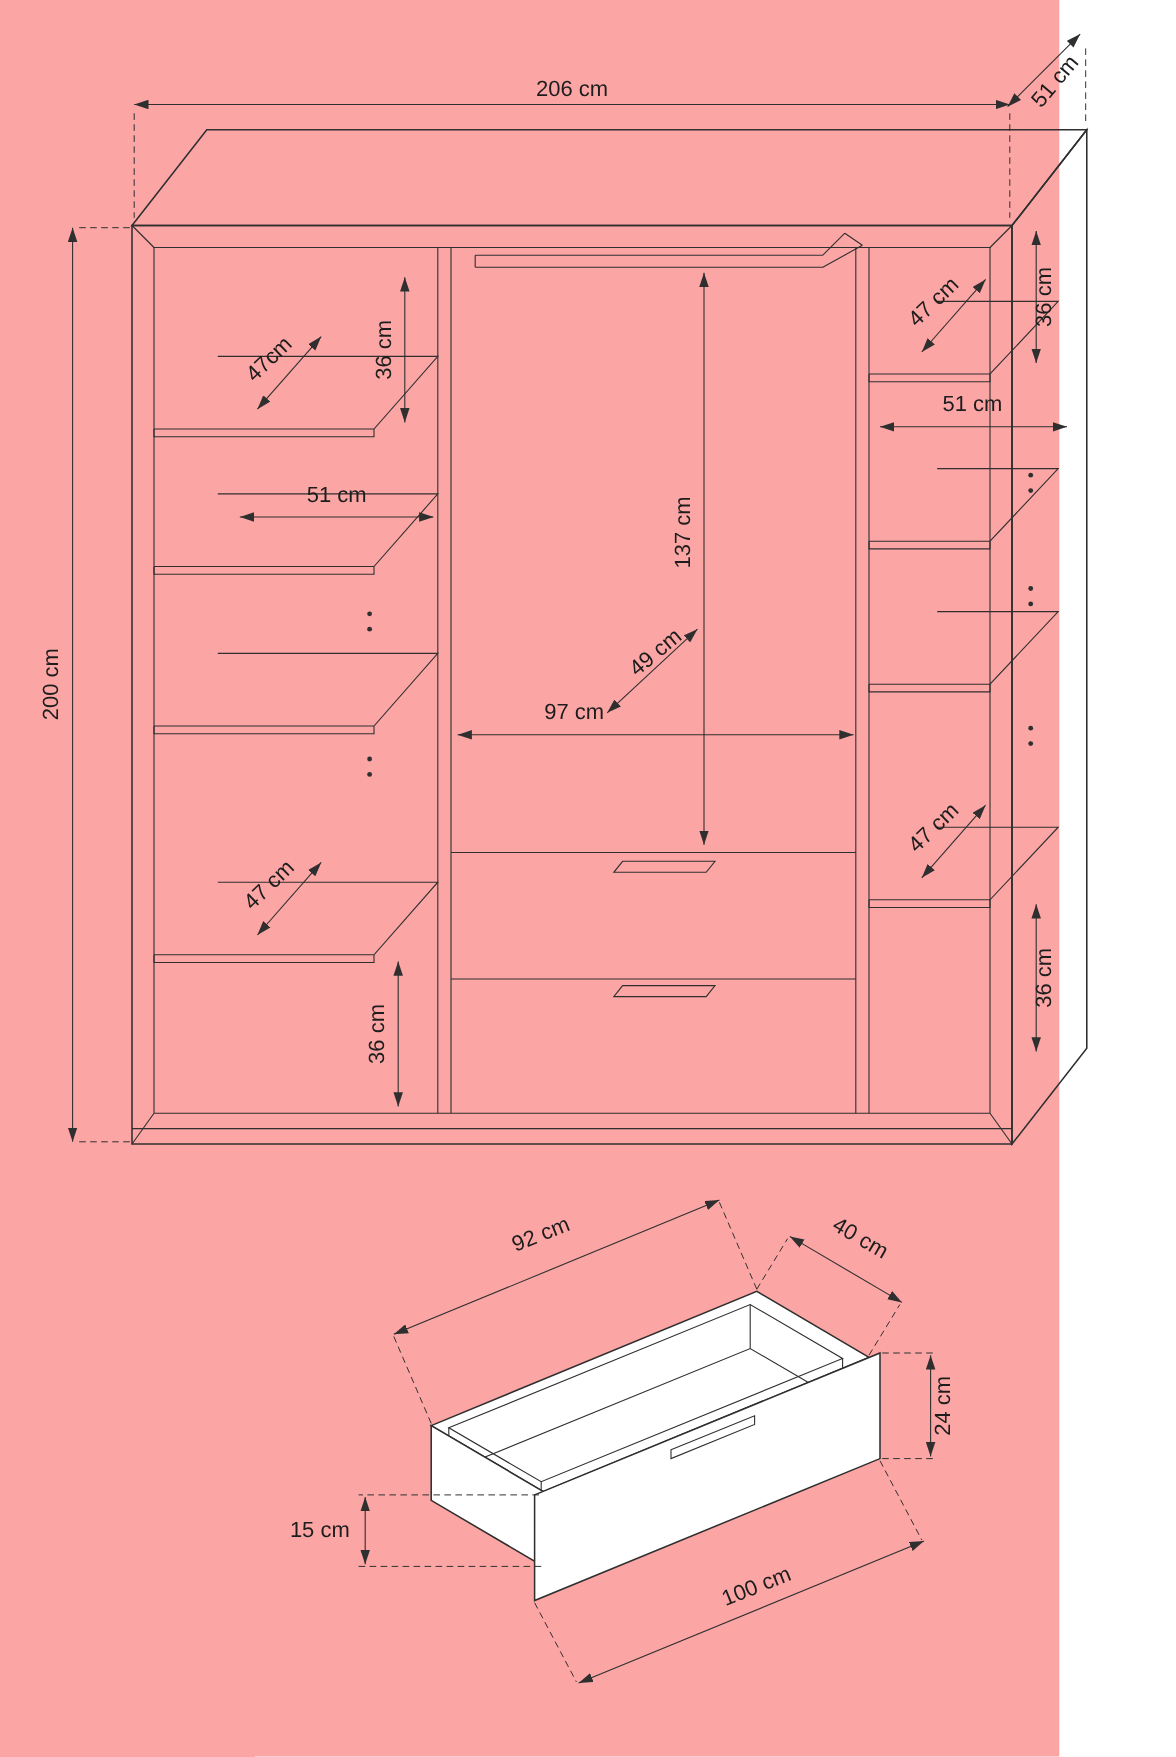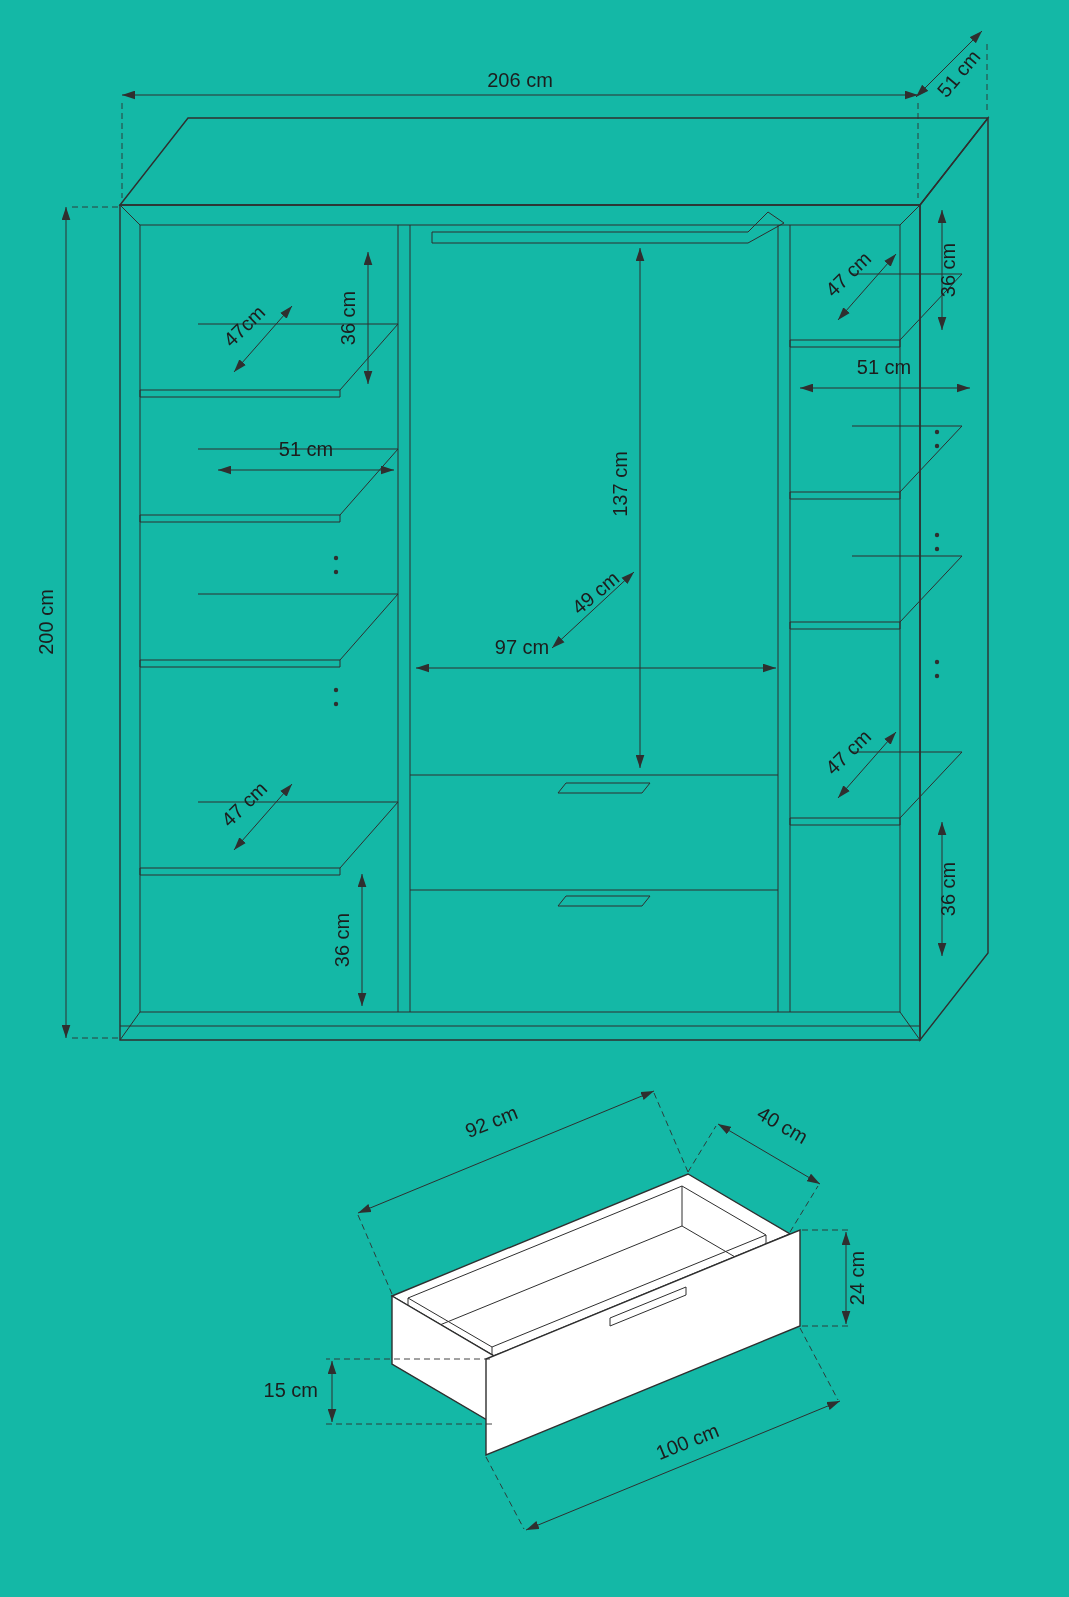--- a/index.html
+++ b/index.html
@@ -1,16 +1,16 @@
 <!DOCTYPE html>
 <html><head>
 <meta charset="utf-8">
 <style>
   html,body{margin:0;padding:0;background:#ffffff;}
-  .stage{width:1069px;height:1597px;position:relative;background:#14b8a6;}
+  .stage{width:963px;height:1597px;position:relative;background:#fca5a5;}
   svg{display:block;}
   .obj{stroke:#2f2f2f;stroke-width:1.4;fill:none;stroke-linejoin:miter;stroke-linecap:butt;}
   .thin{stroke:#2f2f2f;stroke-width:1;fill:none;}
   .face{fill:#ffffff;stroke:#2f2f2f;stroke-width:1.4;stroke-linejoin:miter;}
   .dim{stroke:#2f2f2f;stroke-width:1;fill:none;}
   .ext{stroke:#2f2f2f;stroke-width:0.9;fill:none;stroke-dasharray:6 4;}
   .dot{fill:#2f2f2f;}
   text{font-family:"Liberation Sans",sans-serif;font-size:20px;fill:#1d1d1d;}
 </style>
 </head>

